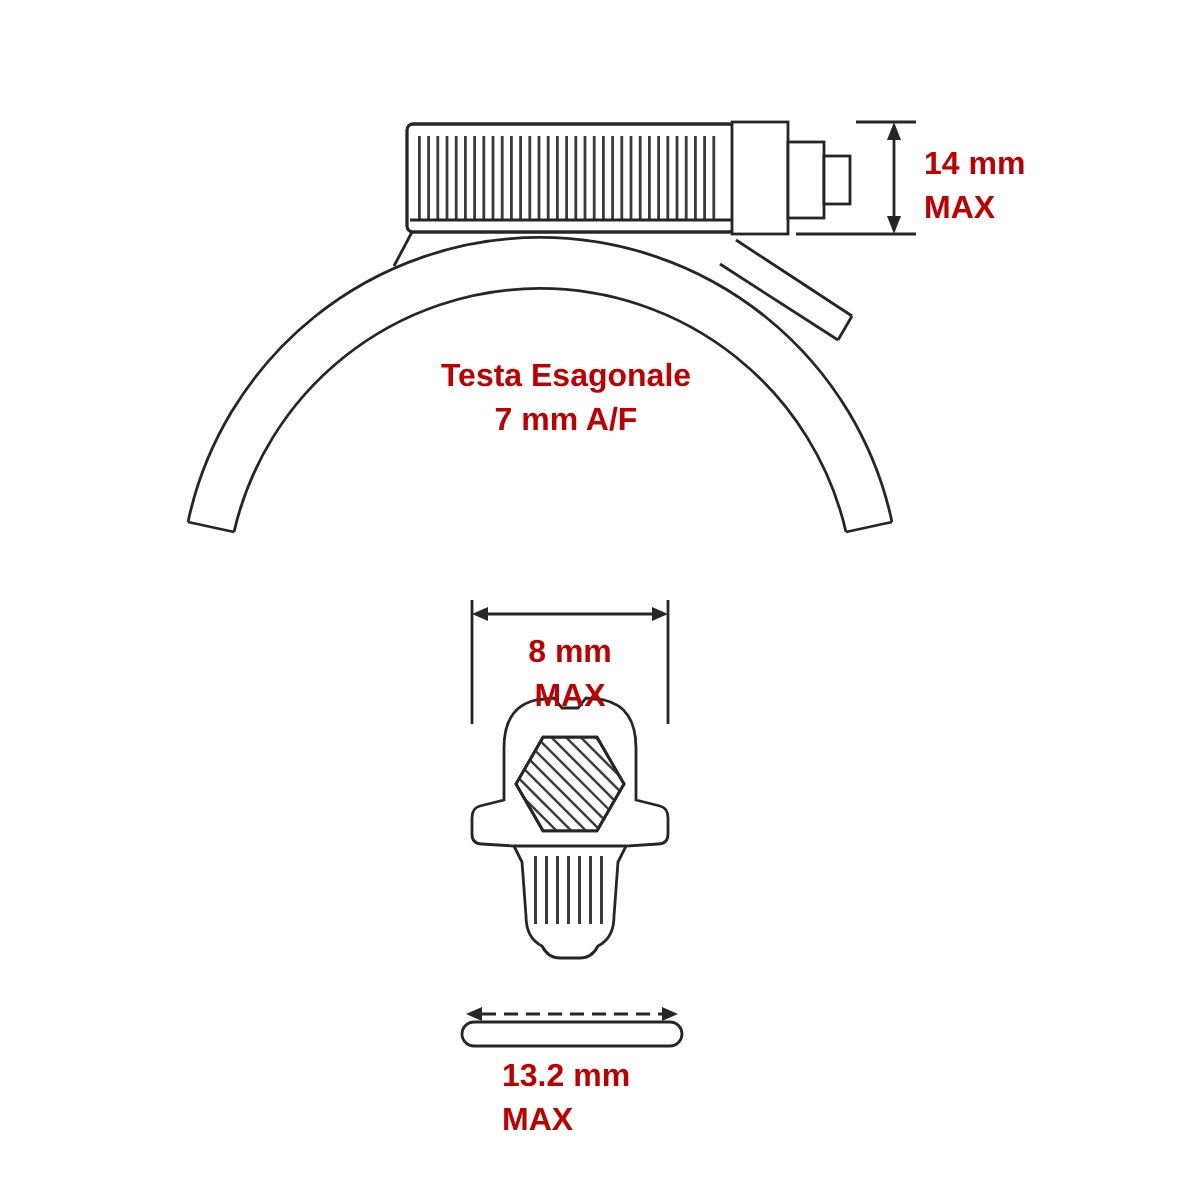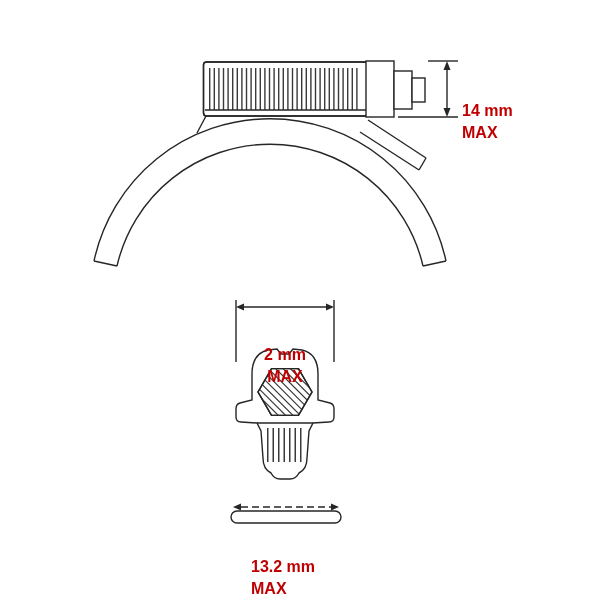--- a/index.html
+++ b/index.html
@@ -20,21 +20,20 @@
     left: 0;
     top: 0;
   }
   .anno {
     position: absolute;
     color: #c00000;
     font-weight: bold;
     font-size: 16px;
     line-height: 22px;
     white-space: nowrap;
-    margin-top: 28px;
   }
   .anno.center { text-align: center; }
   .anno.left { text-align: left; }
 </style>
 </head>
 <body>
 
 <div id="canvas">
 
   <svg id="drawing" width="600" height="600" viewBox="0 0 600 600">
@@ -124,23 +123,27 @@
         <rect x="231" y="511" width="110" height="12" rx="6" fill="#ffffff"></rect>
       </g>
     </g>
   </svg>
 
   <div class="anno left" style="left:462px; top:72px;">
     <div>14 mm</div>
     <div>MAX</div>
   </div>
 
+  <div class="anno center" style="left:188px; top:178px; width:190px;">
+    <div>Testa Esagonale</div>
+    <div>7 mm A/F</div>
+  </div>
 
   <div class="anno center" style="left:235px; top:316px; width:100px;">
-    <div>2 mm</div>
+    <div>8 mm</div>
     <div>MAX</div>
   </div>
 
   <div class="anno left" style="left:251px; top:528px;">
     <div>13.2 mm</div>
     <div>MAX</div>
   </div>
 
 </div>
 

